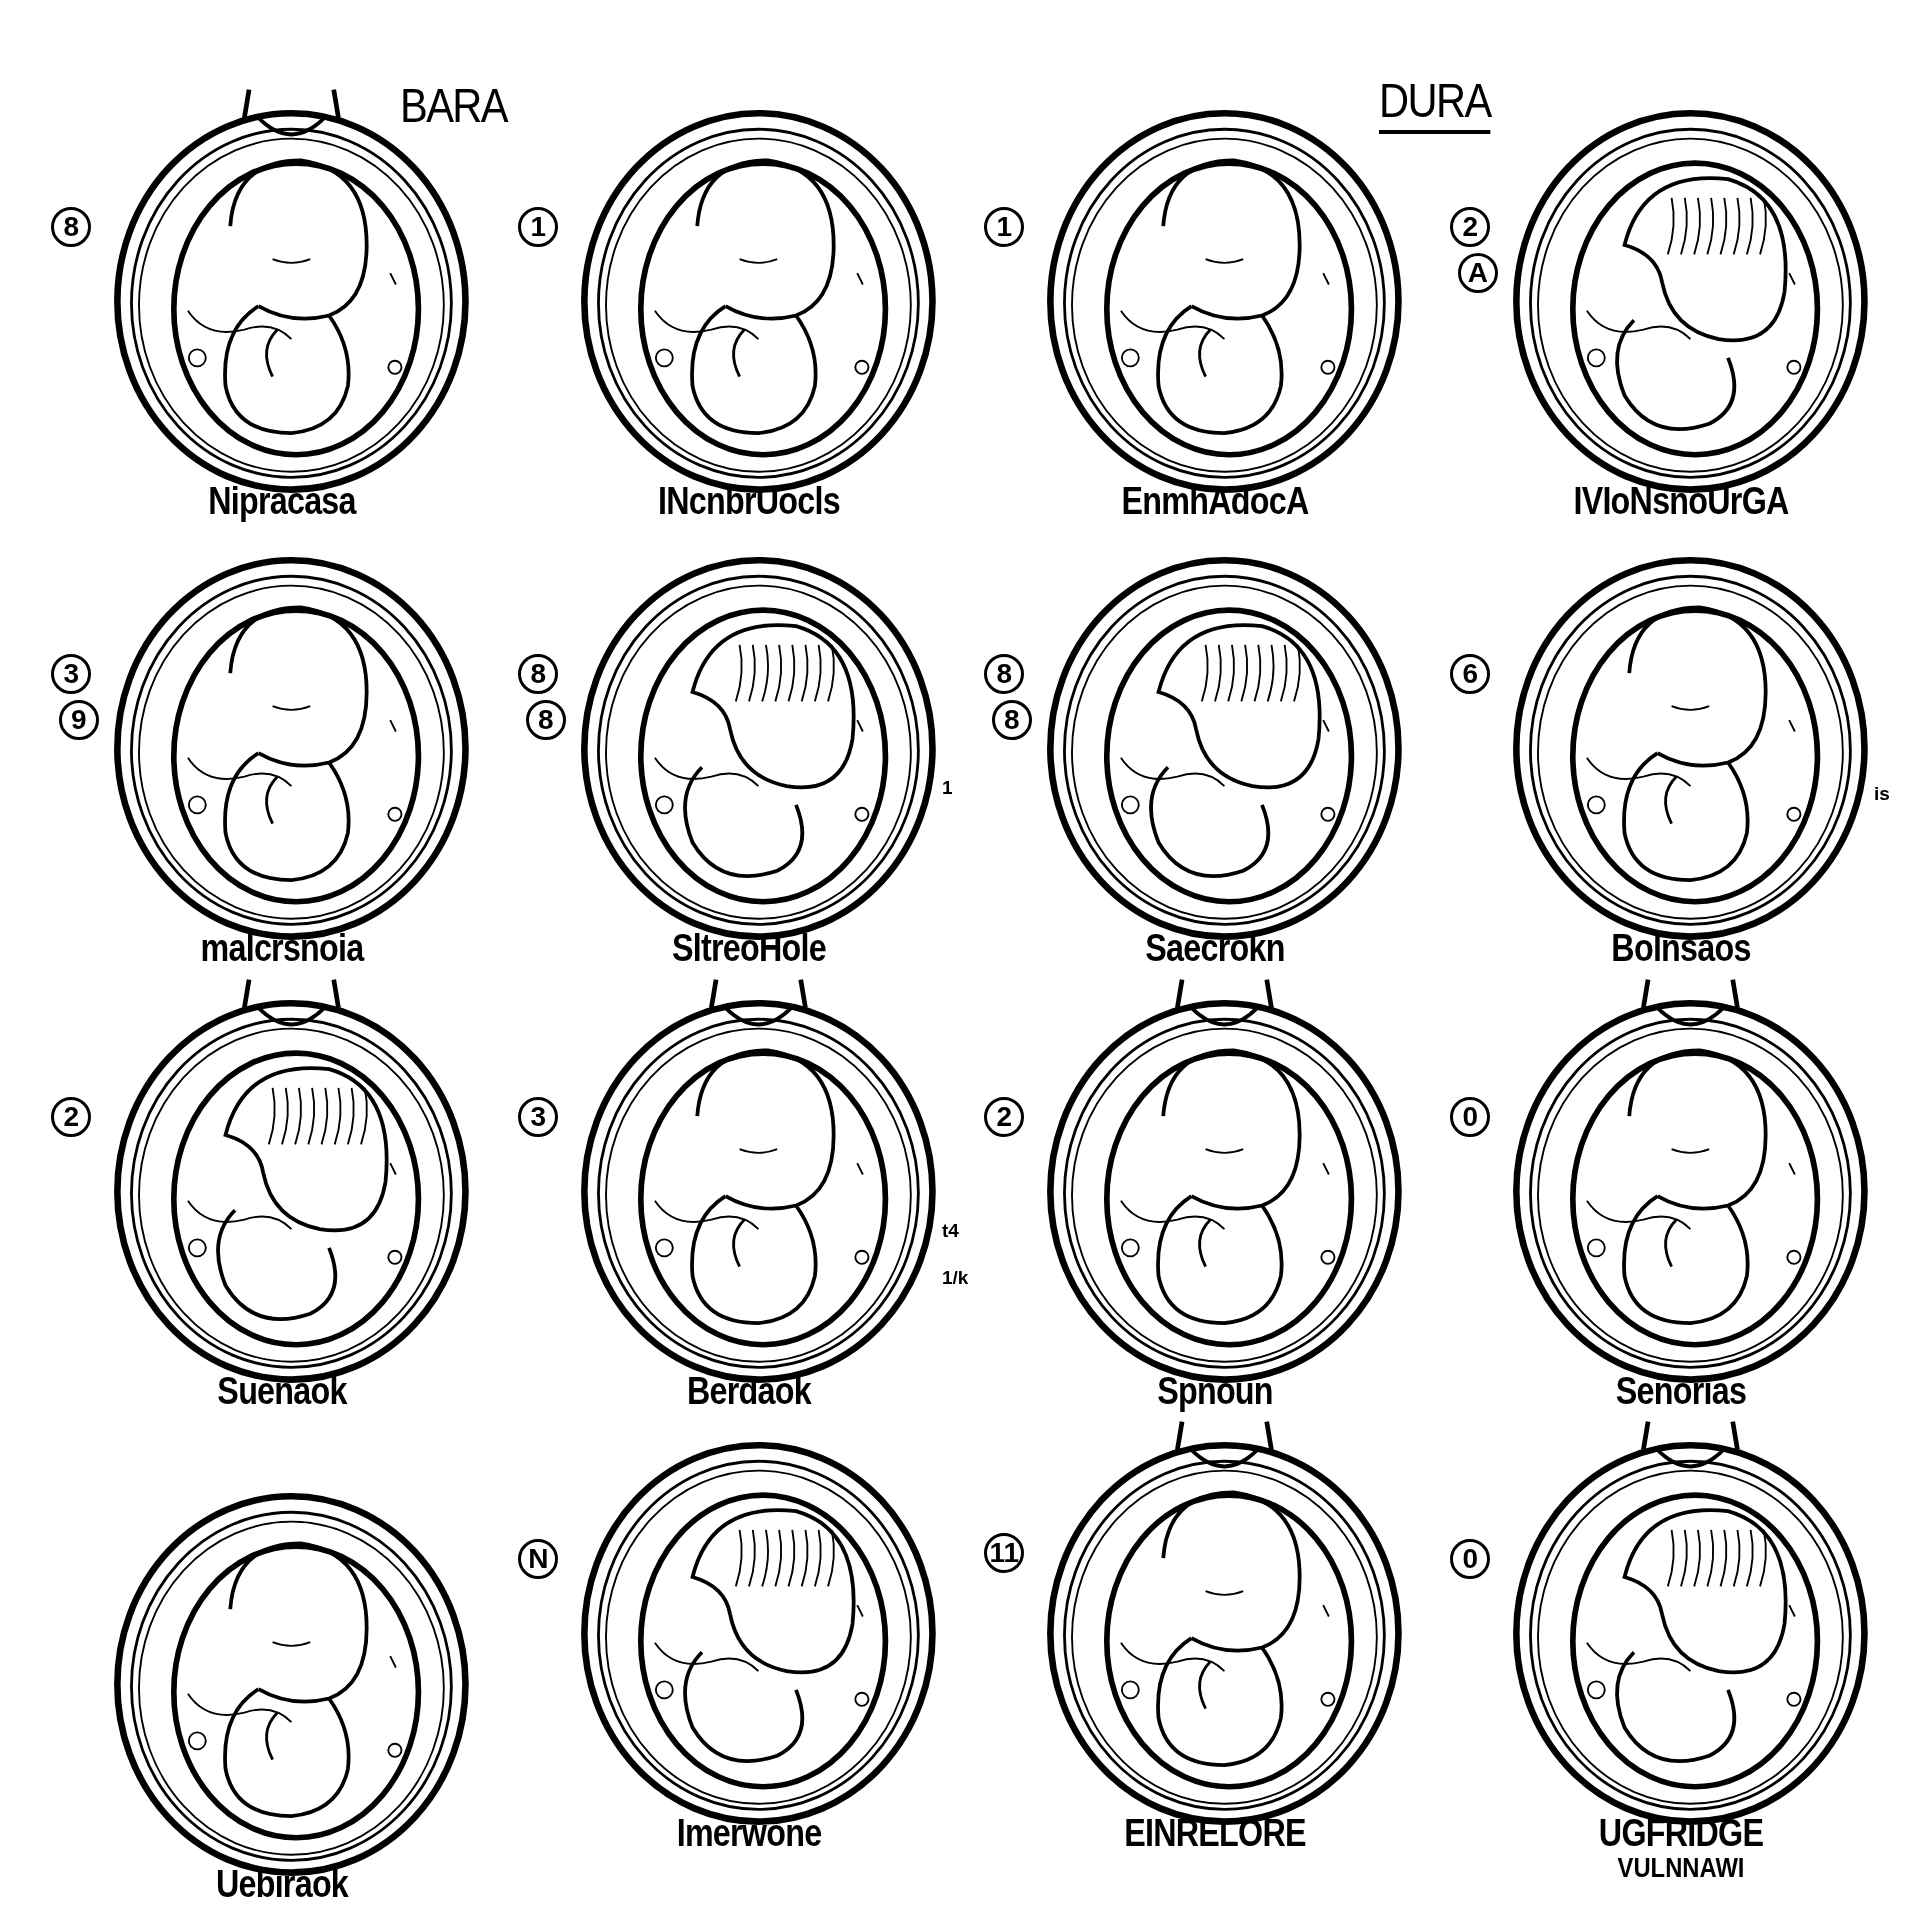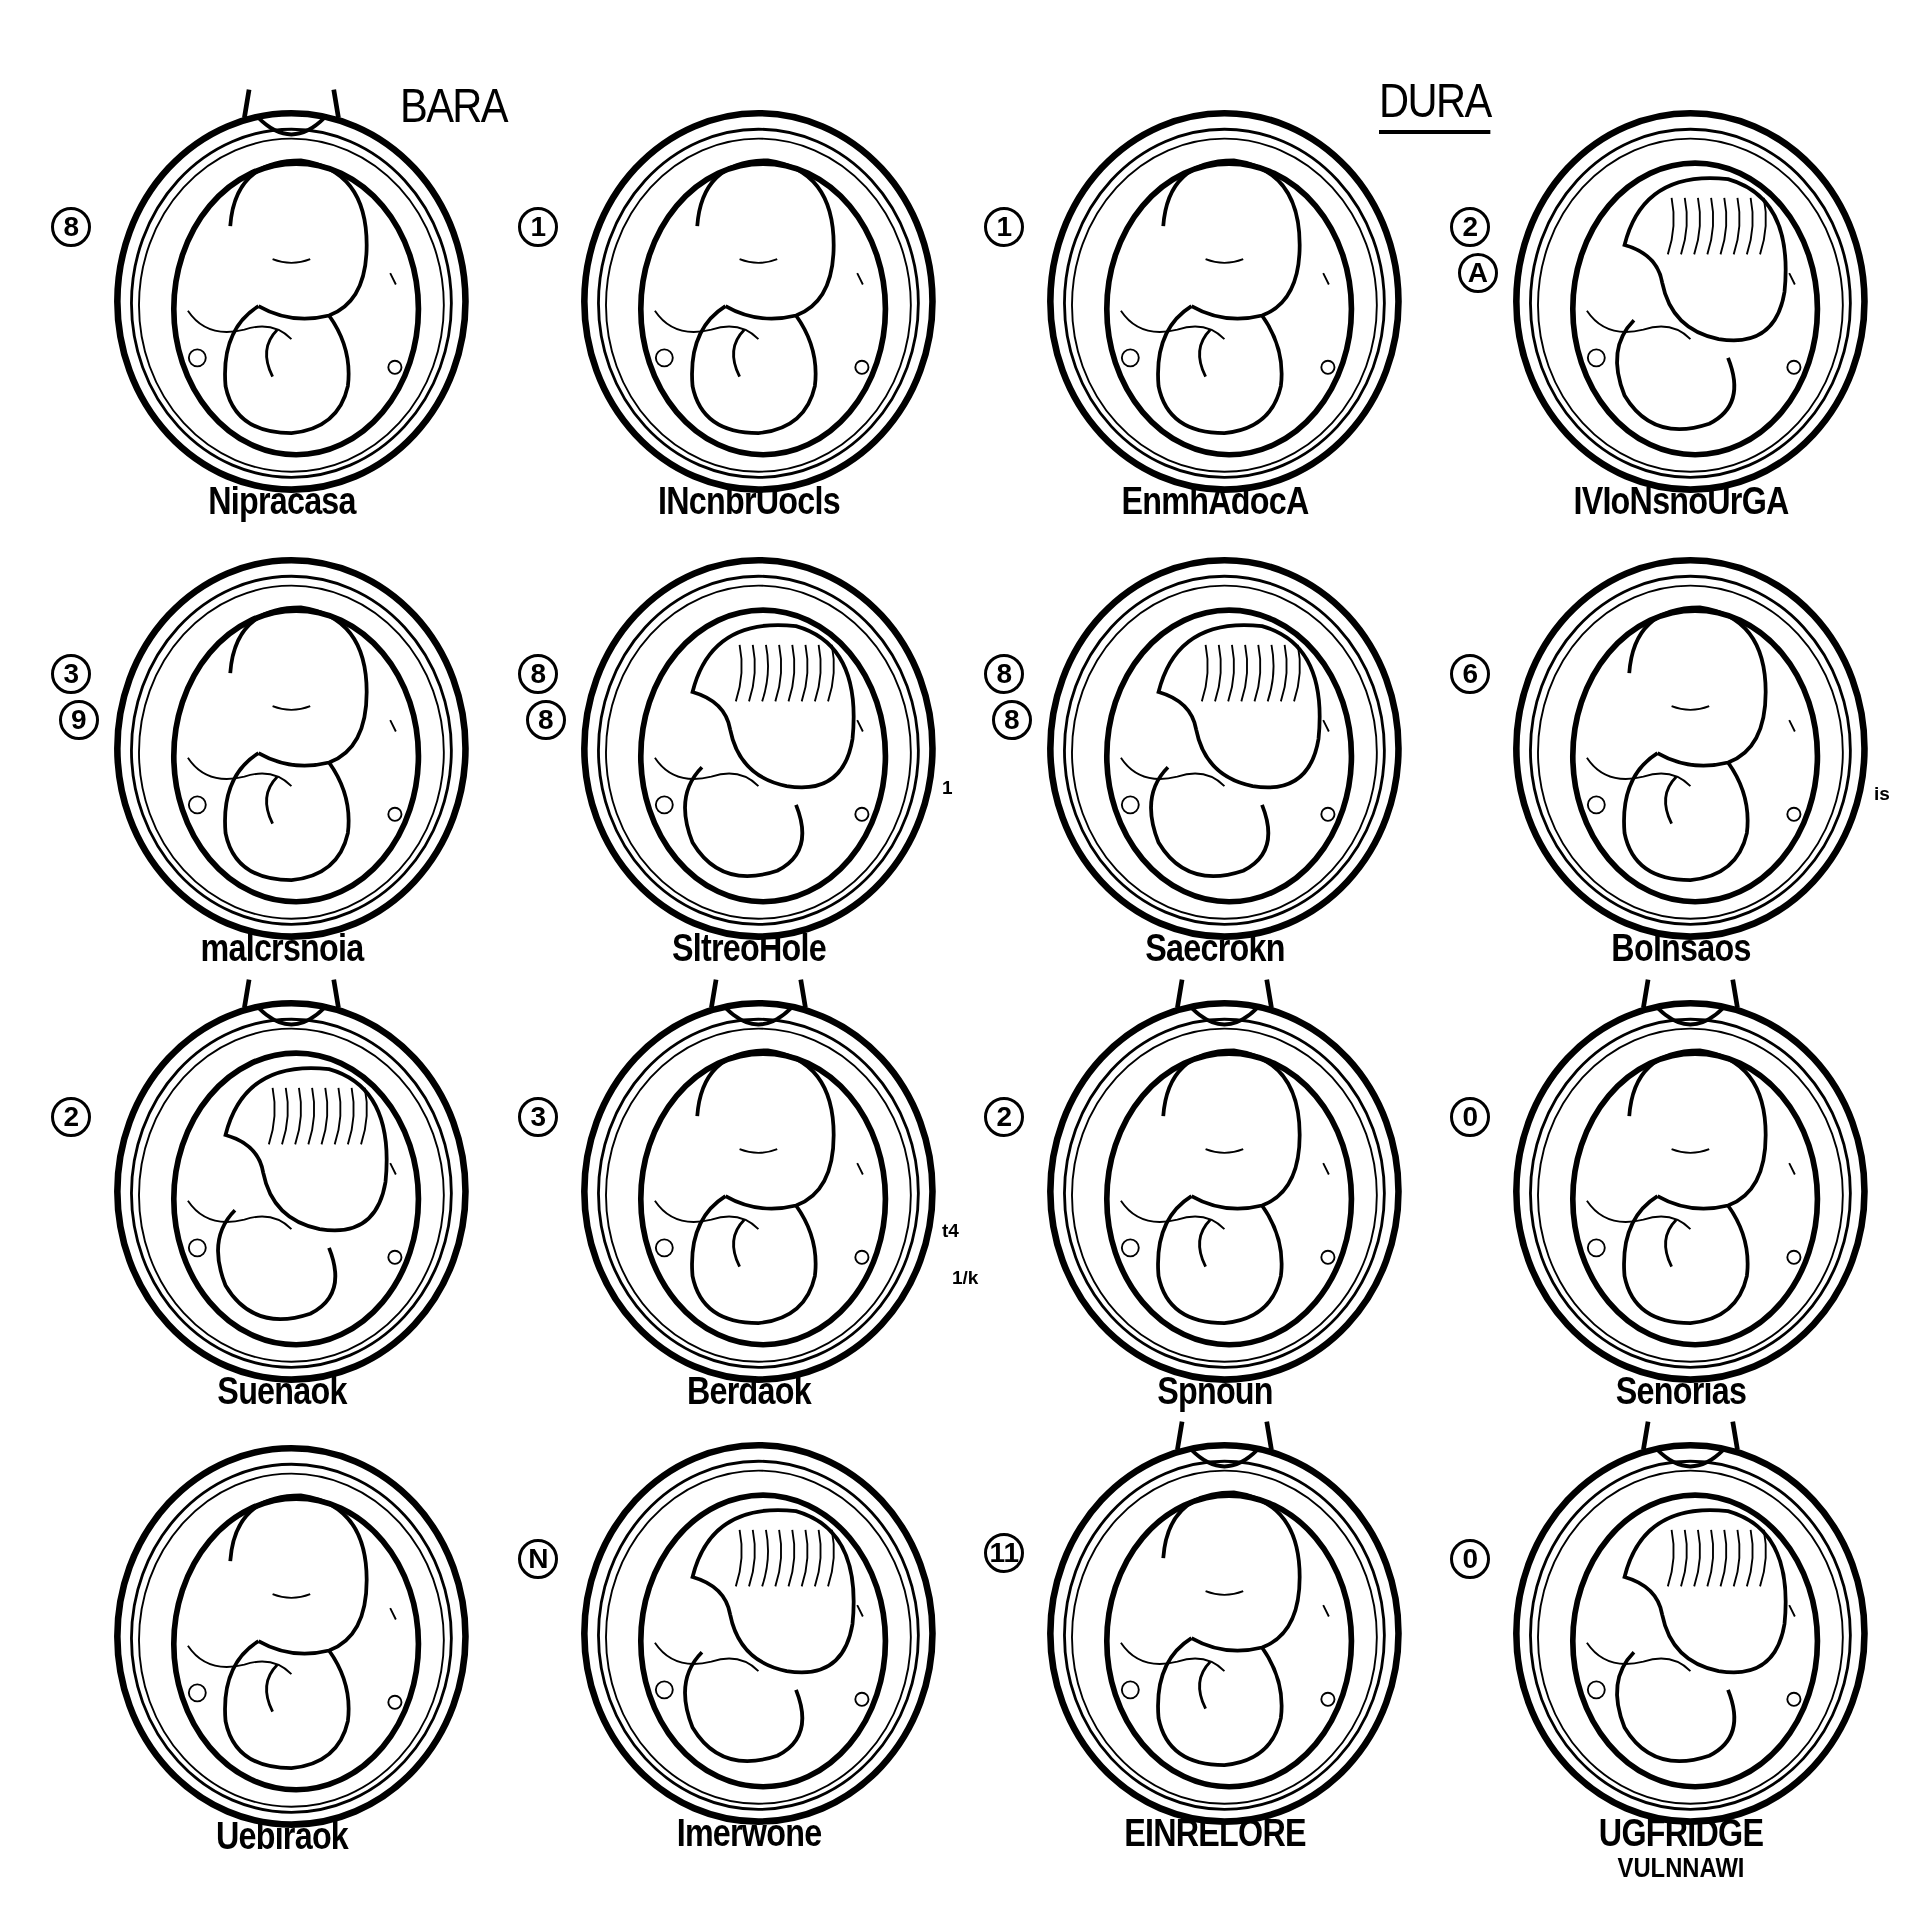--- a/index.html
+++ b/index.html
@@ -248,21 +248,21 @@
           <path d="M215 235 Q175 260 180 320 Q190 370 250 370 Q300 365 310 320 Q315 280 290 245" stroke-width="4"></path>
           <path d="M235 260 q-20 20 -5 50" stroke-width="3"></path>
           <path d="M140 240 q20 30 60 20 q30 -10 50 10" stroke-width="2"></path>
           <circle cx="150" cy="290" r="9" stroke-width="2"></circle>
           <circle cx="360" cy="300" r="7" stroke-width="2"></circle>
           <path d="M355 200 l6 12 M130 200 l-4 14" stroke-width="2"></path>
         </svg>
       </div>
       <div class="marker" style="left: -4.7px; top: 122px;">3</div>
       <div class="side-label" style="left: 419px; top: 245px;">t4</div>
-      <div class="side-label" style="left: 419px; top: 292px; margin-left: 10px;">1/k</div>
+      <div class="side-label" style="left: 419px; top: 292px;">1/k</div>
       <div class="caption" style="top: 395px;">Berdaok</div>
     </div>
     <div class="cell" style="left: 989px; top: 975px;">
       <div>
         <svg width="452" height="414" viewBox="0 0 480 440" xmlns="http://www.w3.org/2000/svg" fill="none" stroke="#000">
           <ellipse cx="250" cy="230" rx="185" ry="200" stroke-width="7"></ellipse>
           <ellipse cx="250" cy="232" rx="170" ry="185" stroke-width="3"></ellipse>
           <ellipse cx="250" cy="234" rx="162" ry="177" stroke-width="2"></ellipse>
           <ellipse cx="255" cy="238" rx="130" ry="155" stroke-width="6"></ellipse>
           <path d="M200 35 L205 5 M300 35 L295 5" stroke-width="5"></path>
@@ -295,21 +295,21 @@
           <path d="M235 260 q-20 20 -5 50" stroke-width="3"></path>
           <path d="M140 240 q20 30 60 20 q30 -10 50 10" stroke-width="2"></path>
           <circle cx="150" cy="290" r="9" stroke-width="2"></circle>
           <circle cx="360" cy="300" r="7" stroke-width="2"></circle>
           <path d="M355 200 l6 12 M130 200 l-4 14" stroke-width="2"></path>
         </svg>
       </div>
       <div class="marker" style="left: -4.7px; top: 122px;">0</div>
       <div class="caption" style="top: 395px;">Senorias</div>
     </div>
-    <div class="cell" style="left: 56px; top: 1420px;">
+    <div class="cell" style="left: 56px; top: 1468px;">
       <div>
         <svg width="452" height="414" viewBox="0 0 480 440" xmlns="http://www.w3.org/2000/svg" fill="none" stroke="#000">
           <ellipse cx="250" cy="230" rx="185" ry="200" stroke-width="7"></ellipse>
           <ellipse cx="250" cy="232" rx="170" ry="185" stroke-width="3"></ellipse>
           <ellipse cx="250" cy="234" rx="162" ry="177" stroke-width="2"></ellipse>
           <ellipse cx="255" cy="238" rx="130" ry="155" stroke-width="6"></ellipse>
           <path d="M185 150 Q190 80 260 80 Q330 90 330 170 Q330 230 290 245 Q250 255 215 235" stroke-width="4"></path>
           <path d="M230 185 q20 8 40 0" stroke-width="2"></path>
           <path d="M215 235 Q175 260 180 320 Q190 370 250 370 Q300 365 310 320 Q315 280 290 245" stroke-width="4"></path>
           <path d="M235 260 q-20 20 -5 50" stroke-width="3"></path>

